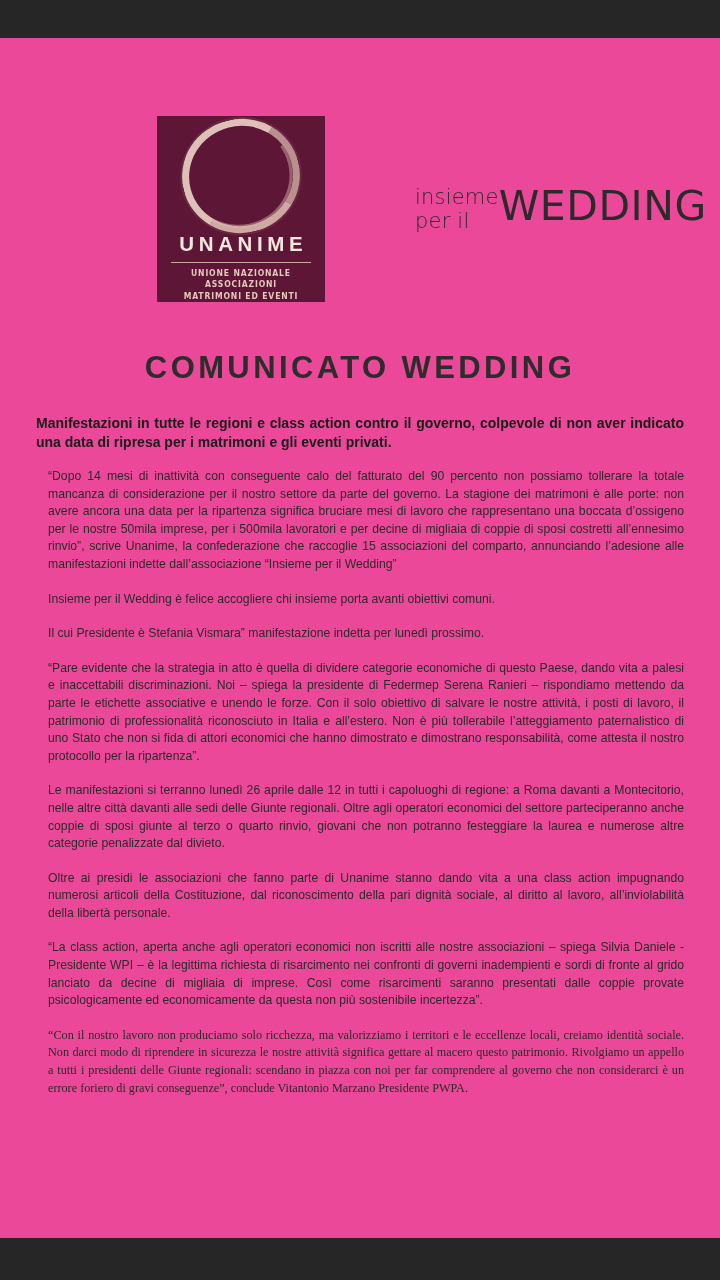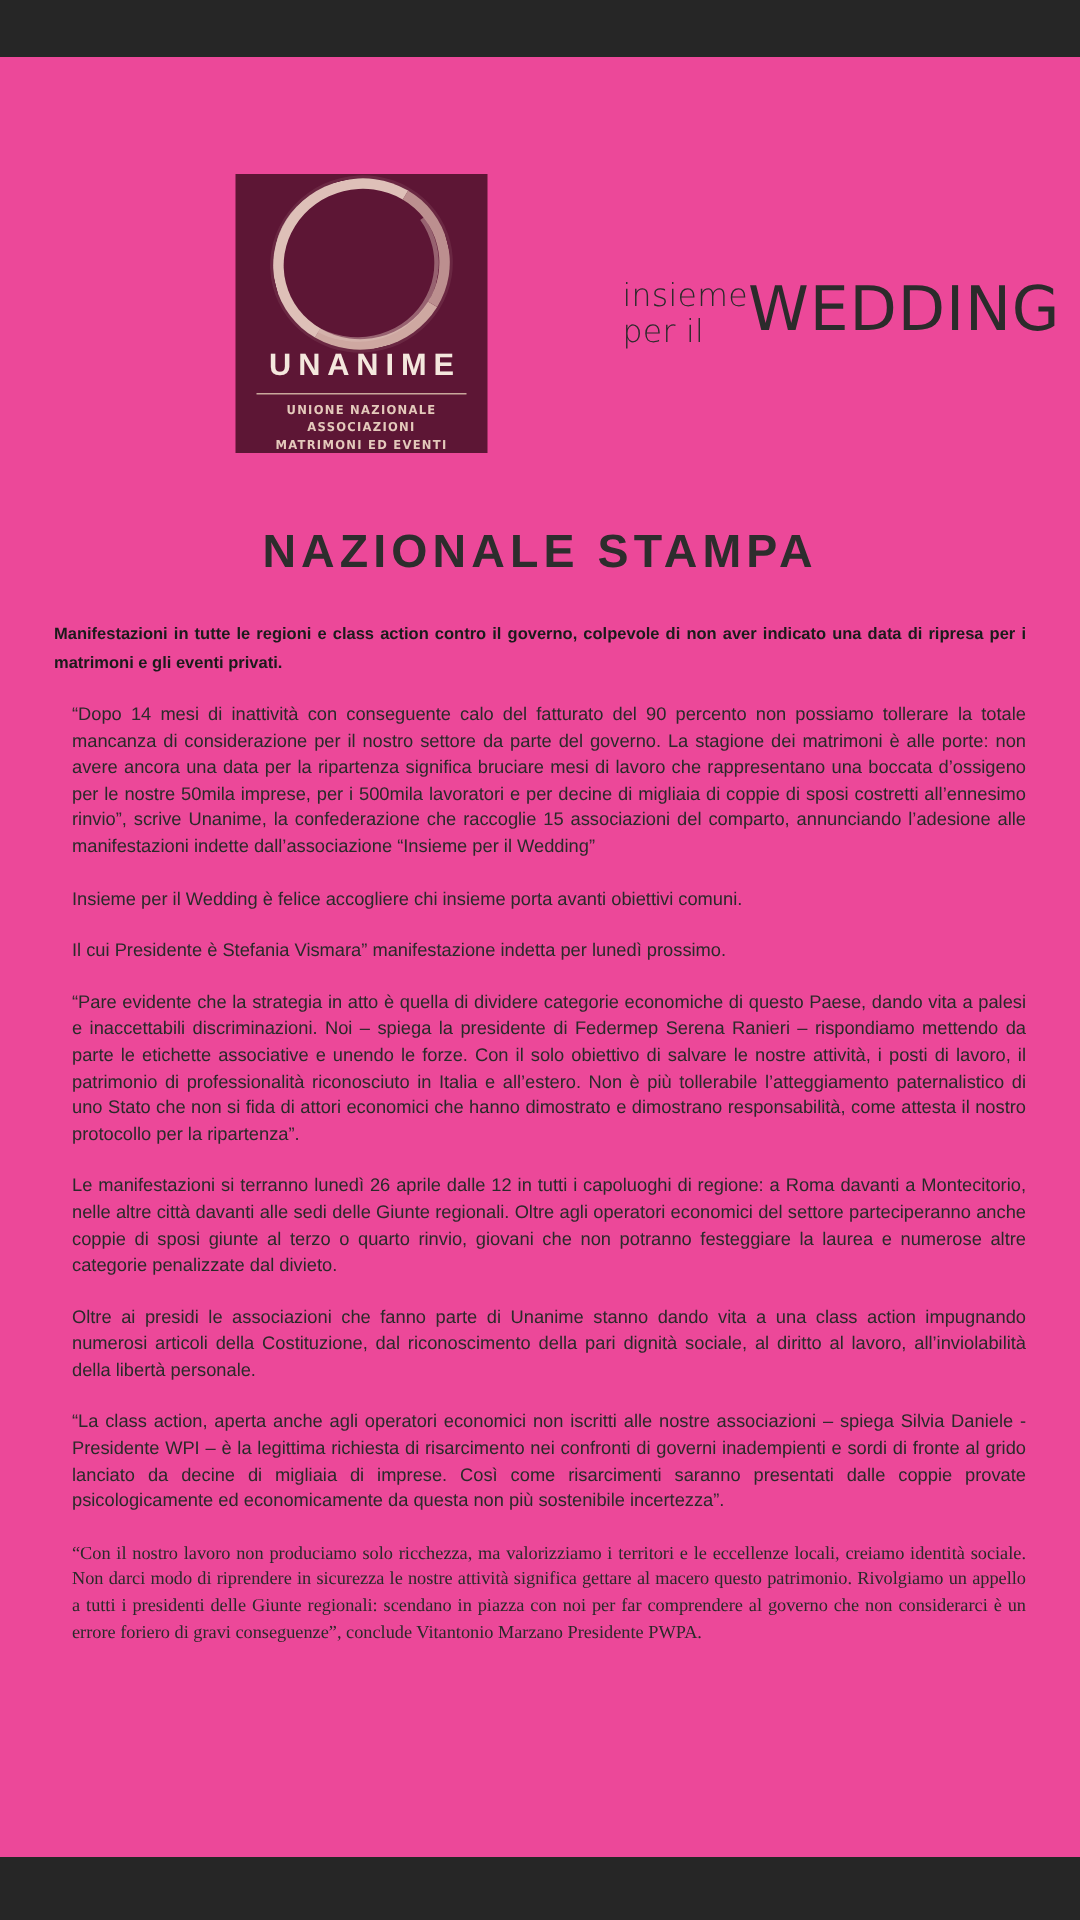--- a/index.html
+++ b/index.html
@@ -160,21 +160,21 @@
     color: #2d2d2d;
     letter-spacing: 3.4px;
     margin: 34px 0 0 0;
     font-family: "Liberation Sans", sans-serif;
   }
   .body-wrap {
     padding: 0 36px 0 36px;
     margin-top: 28px;
   }
   .lede {
-    font-size: 11px;
+    font-size: 14px;
     font-weight: bold;
     color: #1b1b1b;
     line-height: 18.5px;
     text-align: justify;
     margin: 0 0 17px 0;
   }
   p.para {
     font-size: 12.2px;
     color: #2a2a2a;
     line-height: 17.6px;
@@ -220,21 +220,21 @@
 
           <path d="M38 44 C28 66 36 92 58 101 C76 108 95 100 103 86 C90 95 73 95 61 87 C48 78 43 62 47 49 C43 45 40 44 38 44 Z" fill="#e0507a"></path>
           <circle cx="57" cy="63" r="11.5" fill="#e0507a"></circle>
         </svg>
         <div class="wedding-l1">insieme per il</div>
         <div class="wedding-l2">WEDDING</div>
       </div>
 
     </div>
 
-    <h1 class="doc-title">NAZIONALE STAMPA</h1>
+    <h1 class="doc-title">COMUNICATO WEDDING</h1>
 
     <div class="body-wrap">
       <p class="lede">Manifestazioni in tutte le regioni e class action contro il governo, colpevole di non aver indicato una data di ripresa per i matrimoni e gli eventi privati.</p>
 
       <p class="para">“Dopo 14 mesi di inattività con conseguente calo del fatturato del 90 percento non possiamo tollerare la totale mancanza di considerazione per il nostro settore da parte del governo. La stagione dei matrimoni è alle porte: non avere ancora una data per la ripartenza significa bruciare mesi di lavoro che rappresentano una boccata d’ossigeno per le nostre 50mila imprese, per i 500mila lavoratori e per decine di migliaia di coppie di sposi costretti all’ennesimo rinvio”, scrive Unanime, la confederazione che raccoglie 15 associazioni del comparto, annunciando l’adesione alle manifestazioni indette dall’associazione “Insieme per il Wedding”</p>
       <p class="para nojust">Insieme per il Wedding è felice accogliere chi insieme porta avanti obiettivi comuni.</p>
       <p class="para nojust">Il cui Presidente è Stefania Vismara” manifestazione indetta per lunedì prossimo.</p>
       <p class="para">“Pare evidente che la strategia in atto è quella di dividere categorie economiche di questo Paese, dando vita a palesi e inaccettabili discriminazioni. Noi – spiega la presidente di Federmep Serena Ranieri – rispondiamo mettendo da parte le etichette associative e unendo le forze. Con il solo obiettivo di salvare le nostre attività, i posti di lavoro, il patrimonio di professionalità riconosciuto in Italia e all’estero. Non è più tollerabile l’atteggiamento paternalistico di uno Stato che non si fida di attori economici che hanno dimostrato e dimostrano responsabilità, come attesta il nostro protocollo per la ripartenza”.</p>
       <p class="para">Le manifestazioni si terranno lunedì 26 aprile dalle 12 in tutti i capoluoghi di regione: a Roma davanti a Montecitorio, nelle altre città davanti alle sedi delle Giunte regionali. Oltre agli operatori economici del settore parteciperanno anche coppie di sposi giunte al terzo o quarto rinvio, giovani che non potranno festeggiare la laurea e numerose altre categorie penalizzate dal divieto.</p>
       <p class="para">Oltre ai presidi le associazioni che fanno parte di Unanime stanno dando vita a una class action impugnando numerosi articoli della Costituzione, dal riconoscimento della pari dignità sociale, al diritto al lavoro, all’inviolabilità della libertà personale.</p>

